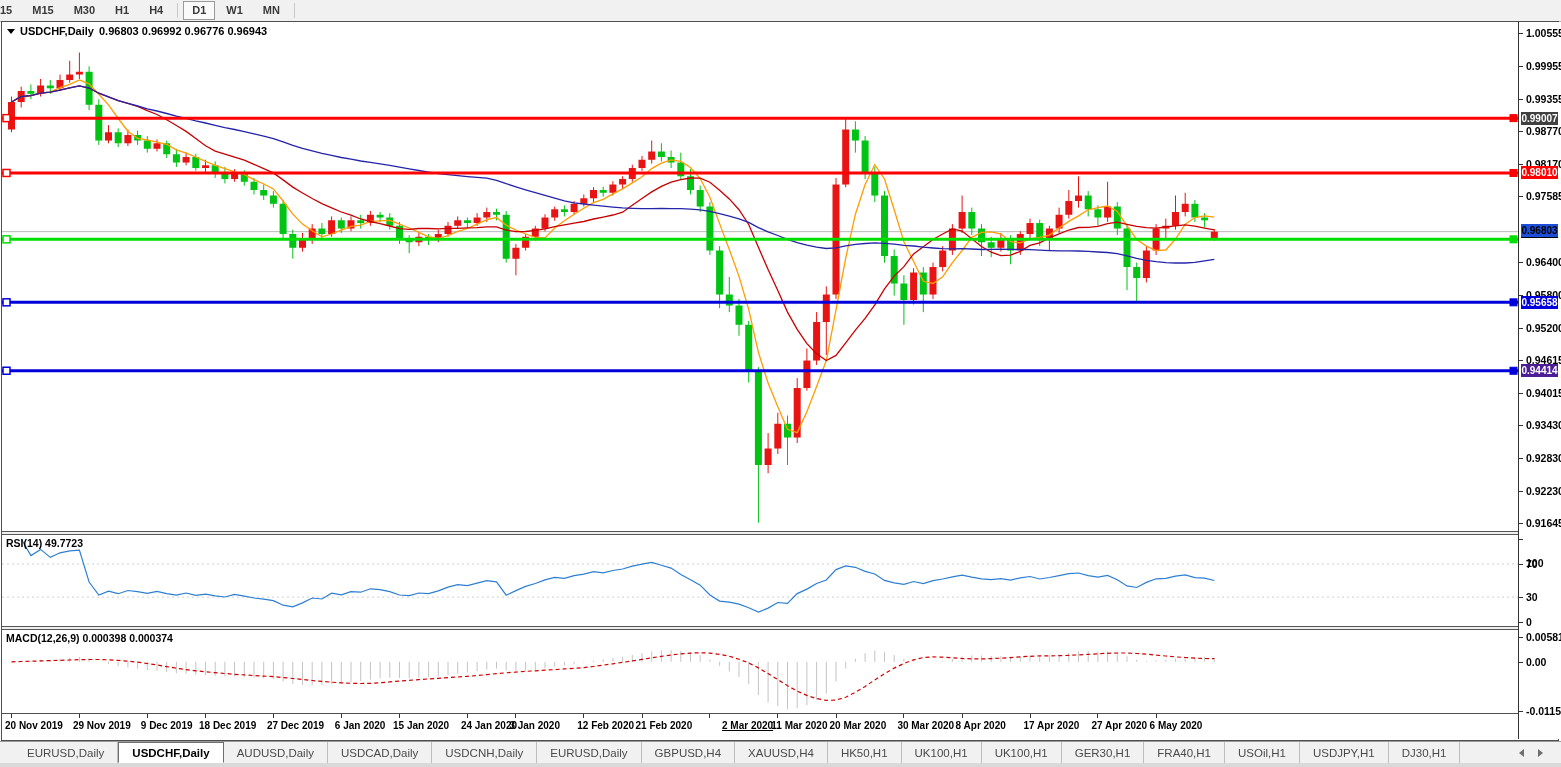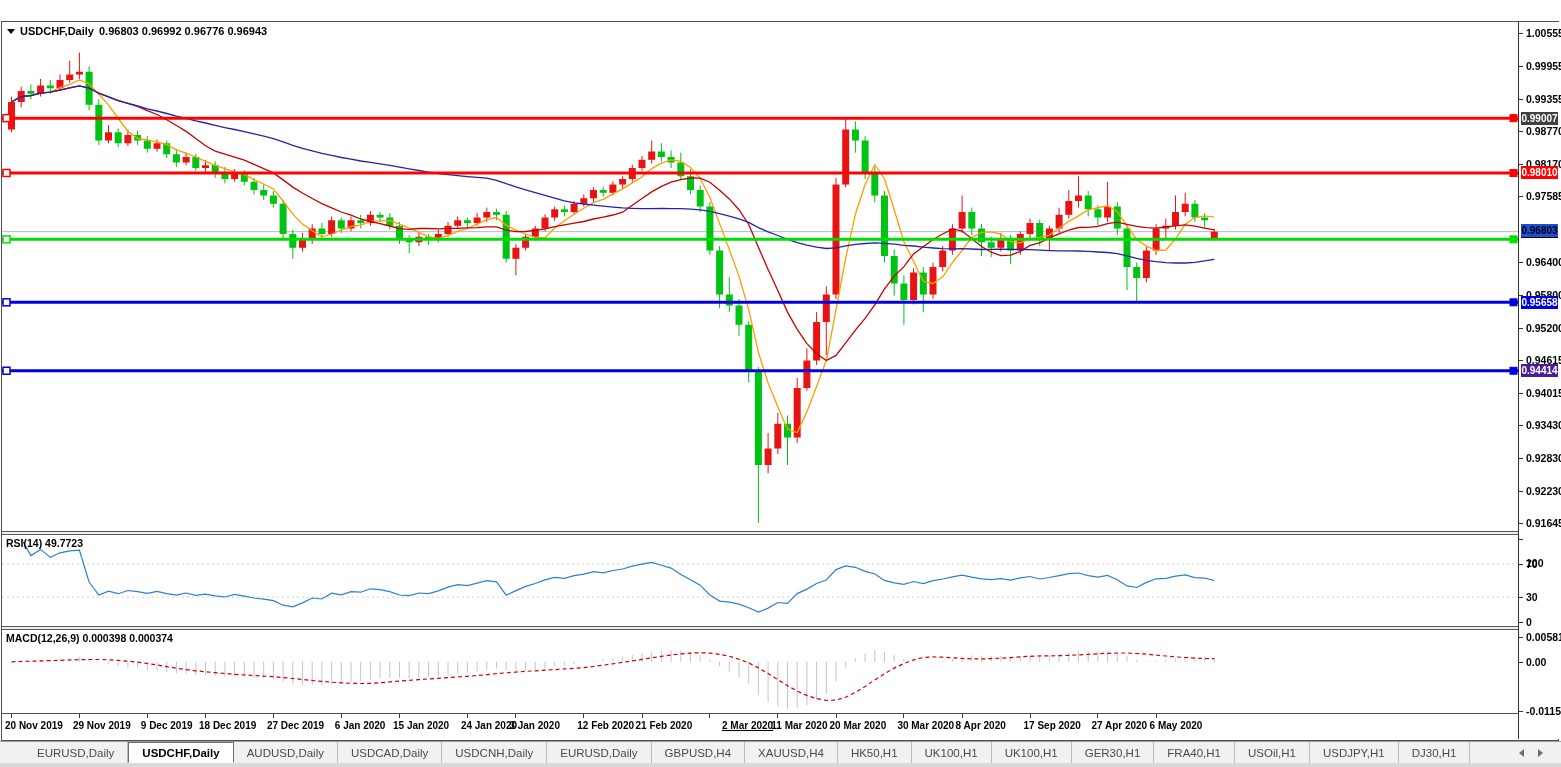--- a/index.html
+++ b/index.html
@@ -35,34 +35,46 @@
   .praxis{position:absolute;left:1516px;top:0;width:40px;height:717px;background:#fff;
           border-left:1px solid #333;}
   .ptick{position:absolute;left:7px;font-size:10.5px;font-weight:700;color:#000;white-space:nowrap;}
   .ptickmark{position:absolute;left:0;width:4px;height:1px;background:#333;}
   .badge{position:absolute;left:2px;width:37px;height:13px;font-size:10px;font-weight:700;
          text-align:center;line-height:13px;z-index:3;}
   
   .tabbar{position:absolute;left:0;top:741px;width:1561px;height:26px;background:#f1f1f1;
           border-top:1px solid #9a9a9a;border-bottom:4px solid #d9d9d9;box-sizing:border-box;
           display:flex;align-items:stretch;}
-  .tabs{display:flex;align-items:stretch;padding-left:24px;}
+  .tabs{display:flex;align-items:stretch;padding-left:14px;}
   .tab{font-size:11.5px;color:#4a4a4a;padding:3px 13px;display:flex;align-items:center;
        border-right:1px solid #bdbdbd;cursor:default;white-space:nowrap;}
   .tab.active{background:#fff;border:1px solid #6e6e6e;border-bottom:1px solid #fff;
               color:#000;font-weight:700;margin-right:0;}
   .scrollers{margin-left:auto;display:flex;align-items:center;gap:14px;padding-right:18px;}
   .arrow{width:0;height:0;border-top:4px solid transparent;border-bottom:4px solid transparent;cursor:default;}
   .arrow.left{border-right:5px solid #6f6f6f;}
   .arrow.right{border-left:5px solid #6f6f6f;}
 </style>
 </head>
 <body>
 
 <div class="root">
+  <div class="toolbar" id="toolbar">
+      <div class="tfbtn first">15</div>
+      <div class="tfbtn">M15</div>
+      <div class="tfbtn">M30</div>
+      <div class="tfbtn">H1</div>
+      <div class="tfbtn">H4</div>
+      <div class="tfsep"></div>
+      <div class="tfbtn active">D1</div>
+      <div class="tfbtn">W1</div>
+      <div class="tfbtn">MN</div>
+      <div class="tfsep"></div>
+    </div>
 
   <div class="window">
     <div class="panel price">
       <div class="chart-title">
         <span class="tri"></span>
         <span>USDCHF,Daily</span>
         <span>0.96803 0.96992 0.96776 0.96943</span>
       </div>
       <svg id="svgPrice" width="1516" height="509">
           <line x1="0" y1="209.65801341986543" x2="1516" y2="209.65801341986543" stroke="#b8b8b8" stroke-width="1"></line>
@@ -509,21 +521,21 @@
         <div class="tlabel" style="left: 720px; text-decoration: underline;">2 Mar 2020</div>
         <div class="ttick" style="left: 775.3px;"></div>
         <div class="tlabel" style="left: 769.3px;">11 Mar 2020</div>
         <div class="ttick" style="left: 833.5px;"></div>
         <div class="tlabel" style="left: 827.5px;">20 Mar 2020</div>
         <div class="ttick" style="left: 901.4px;"></div>
         <div class="tlabel" style="left: 895.4px;">30 Mar 2020</div>
         <div class="ttick" style="left: 959.6px;"></div>
         <div class="tlabel" style="left: 953.6px;">8 Apr 2020</div>
         <div class="ttick" style="left: 1027.5px;"></div>
-        <div class="tlabel" style="left: 1021.5px;">17 Sep 2020</div>
+        <div class="tlabel" style="left: 1021.5px;">17 Apr 2020</div>
         <div class="ttick" style="left: 1095.4px;"></div>
         <div class="tlabel" style="left: 1089.4px;">27 Apr 2020</div>
         <div class="ttick" style="left: 1153.6px;"></div>
         <div class="tlabel" style="left: 1147.6px;">6 May 2020</div>
       </div>
     <div class="praxis" id="priceAxis">
         <div class="ptickmark" style="top: 11px;"></div>
         <div class="ptick" style="top: 5px;">1.00555</div>
         <div class="ptickmark" style="top: 44px;"></div>
         <div class="ptick" style="top: 38px;">0.99955</div>

